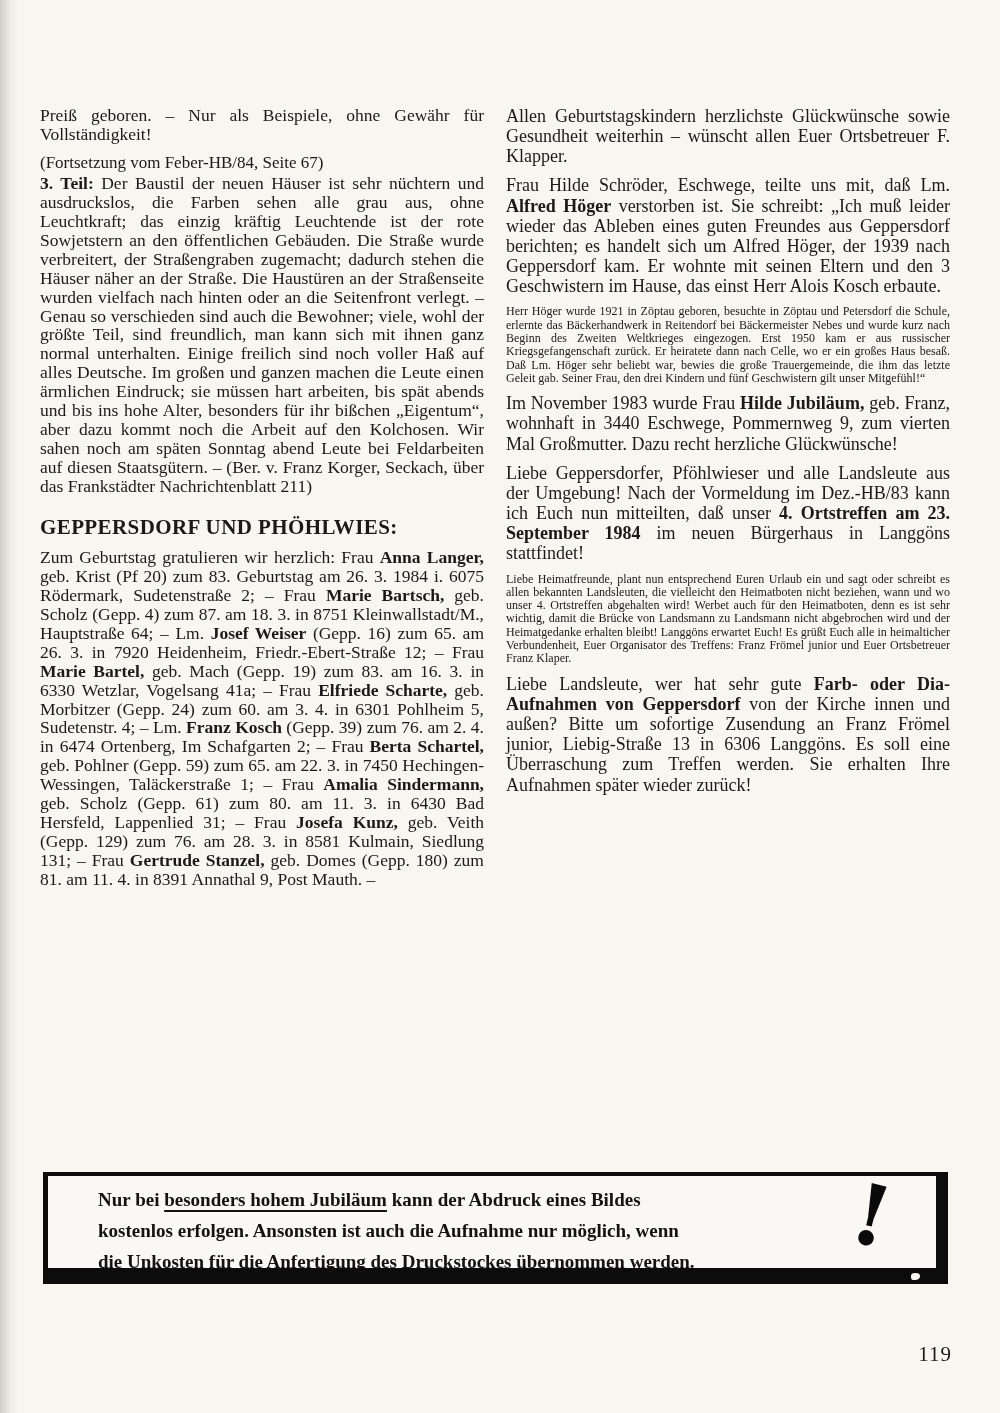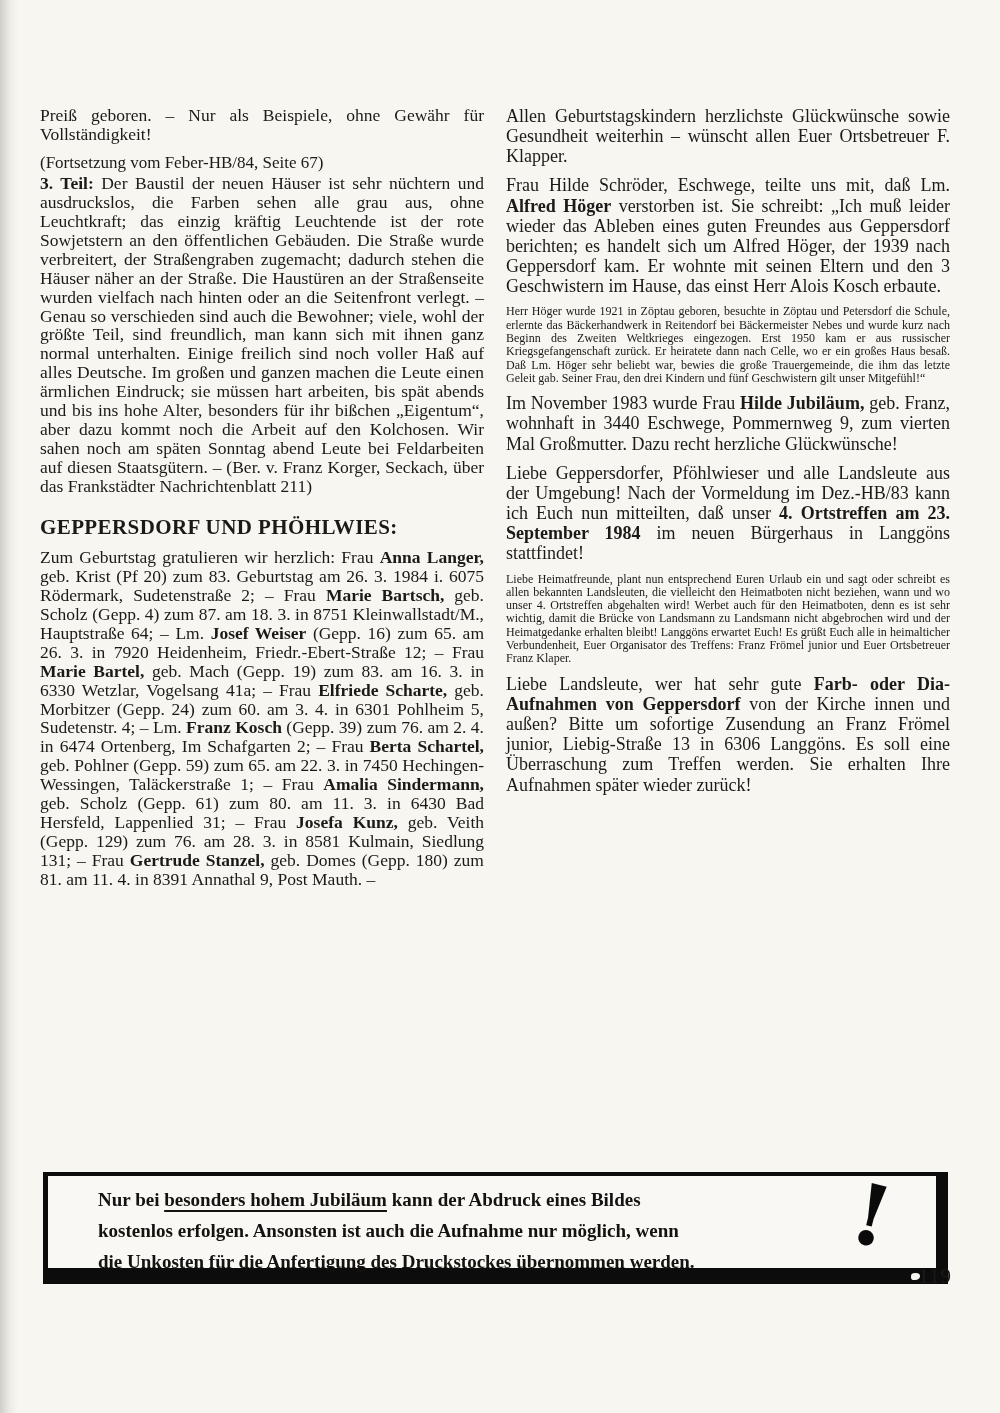--- a/index.html
+++ b/index.html
@@ -49,21 +49,21 @@
     position:absolute;right:46px;top:-2px;
     font-size:84px;font-weight:700;line-height:1;
     transform:rotate(14deg);color:#0a0a0a;
     font-family:"DejaVu Serif","Liberation Serif",serif;
   }
   .speck{
     position:absolute;right:16px;bottom:-12px;width:9px;height:7px;
     background:#f7f6f1;border-radius:50% 50% 60% 40%;
   }
   .page-number{
-    position:absolute;right:48px;top:1264px;
+    position:absolute;right:48px;top:1342px;
     font-size:21px;letter-spacing:1px;color:#1b1a18;
   }
 </style>
 </head>
 <body>
 
 <div class="sheet">
   <div class="scan-edge"></div>
 
   <div class="columns">

